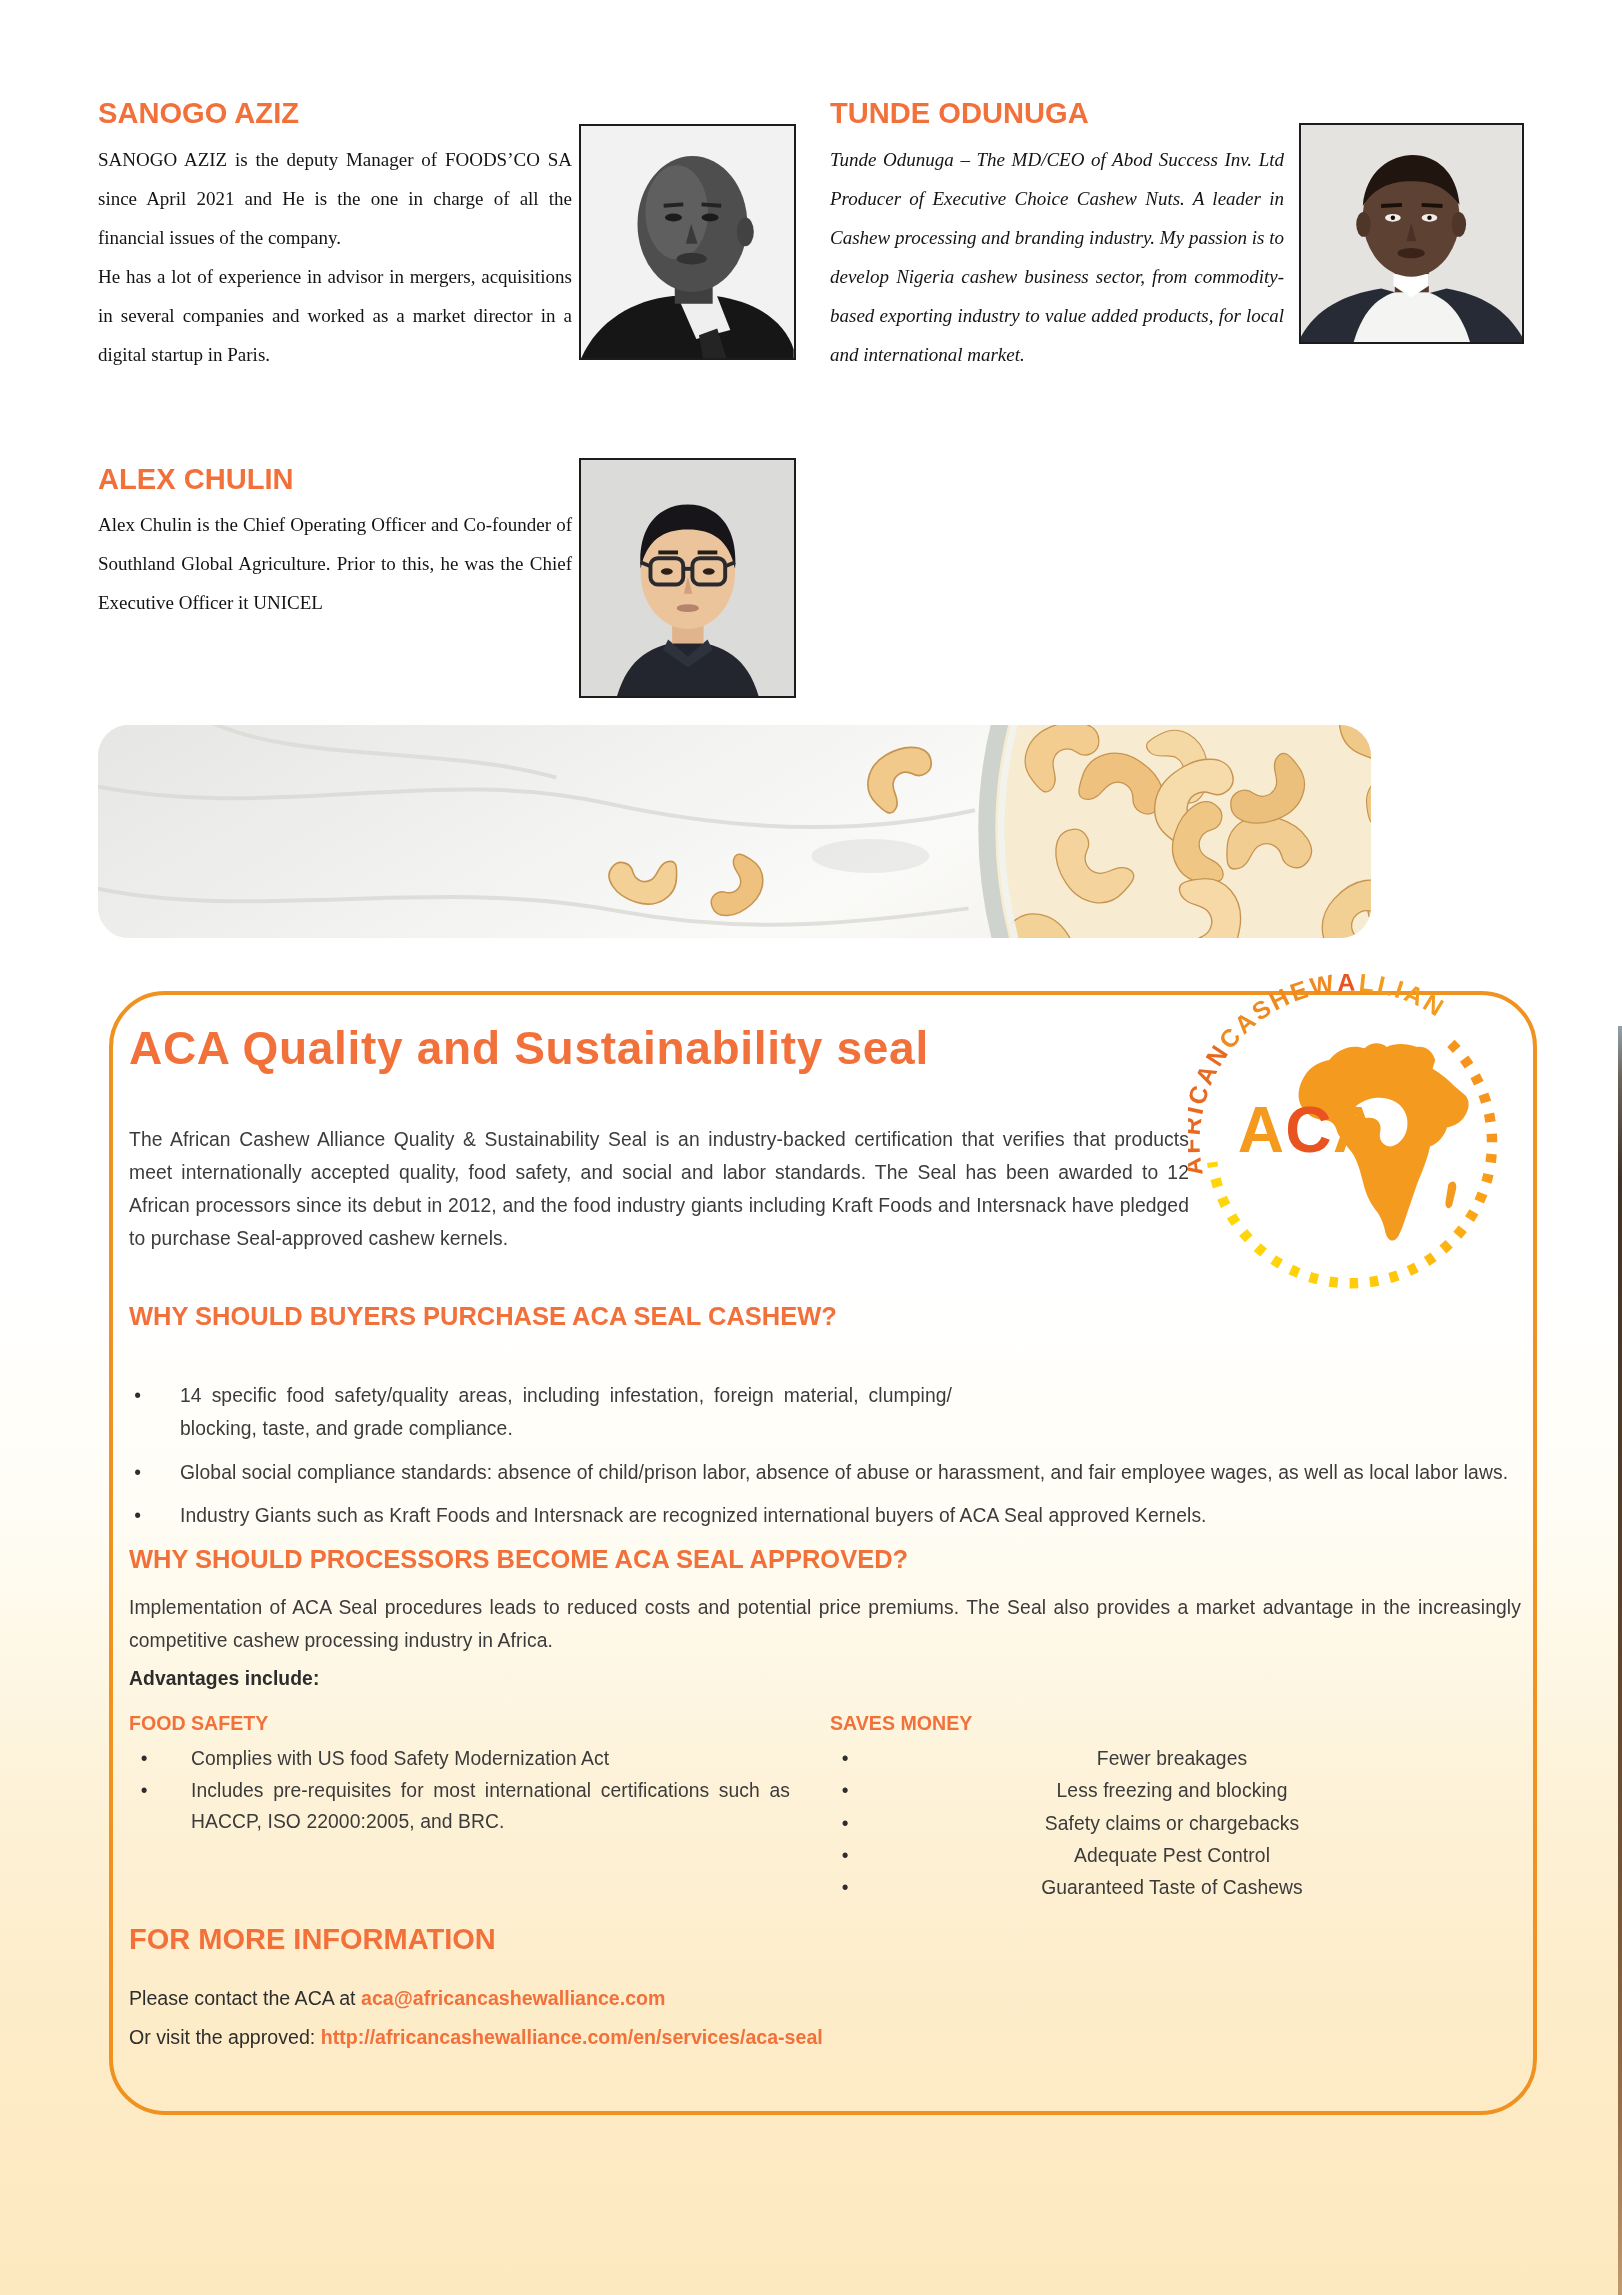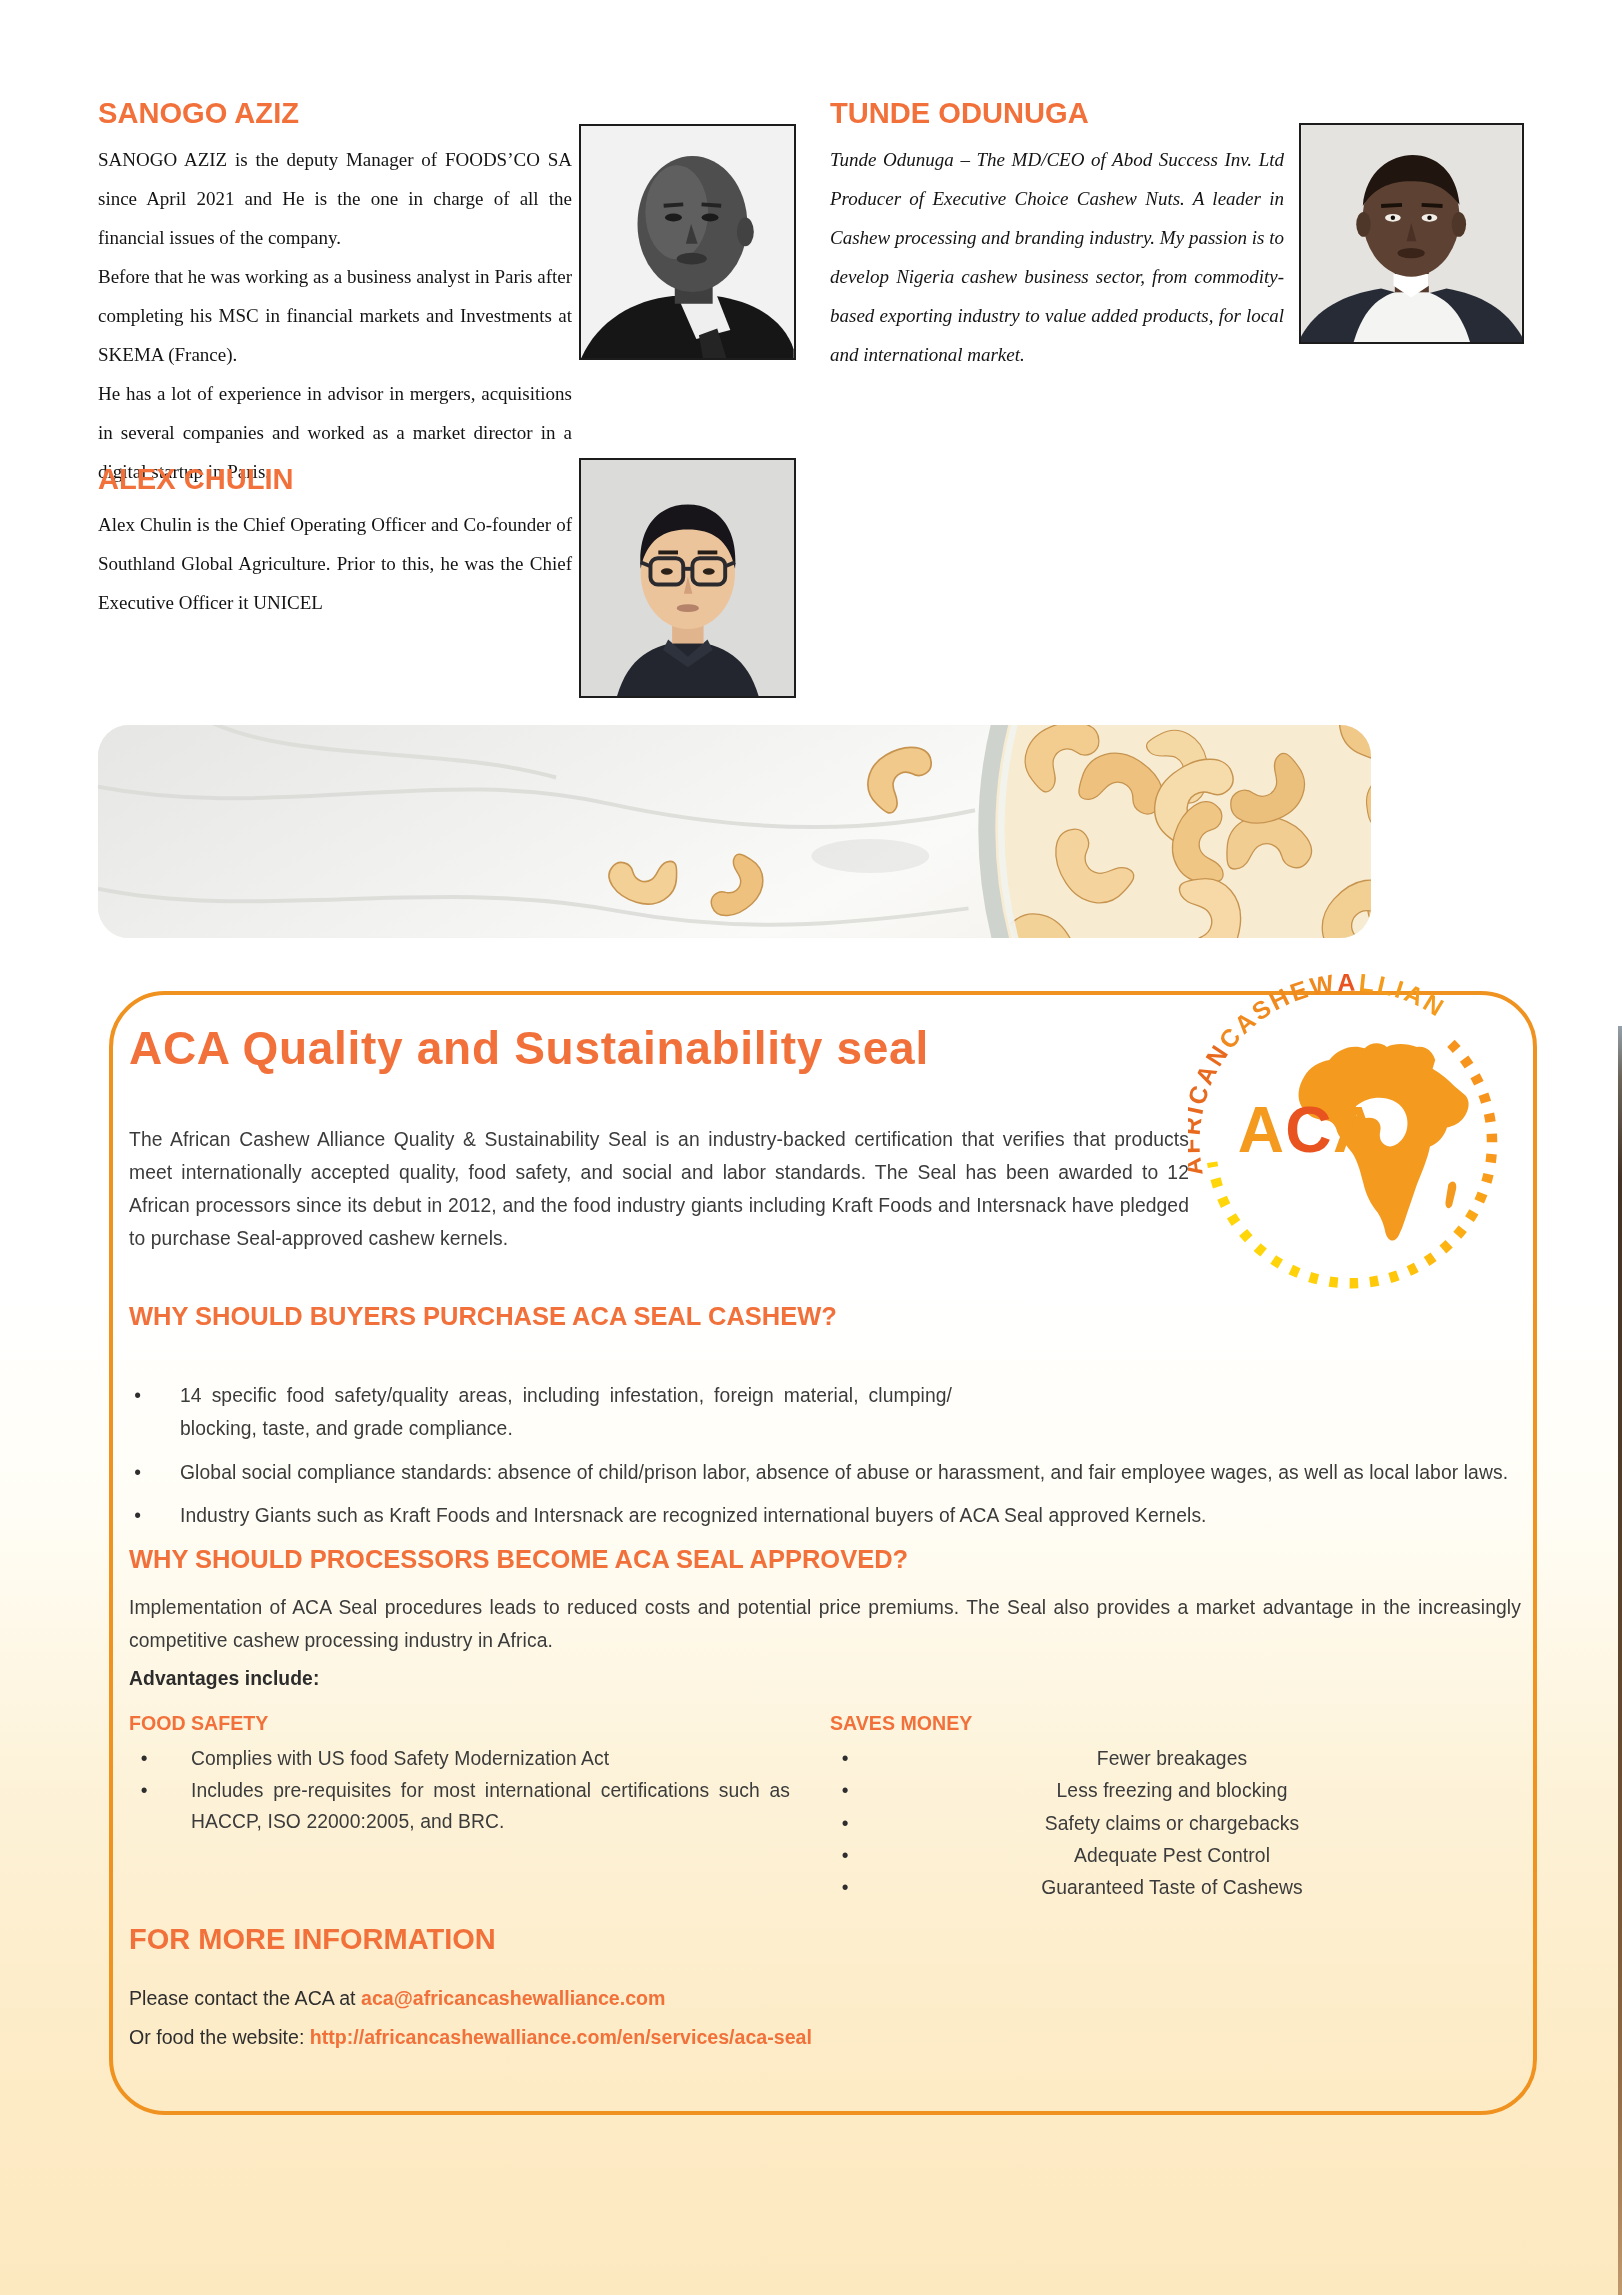--- a/index.html
+++ b/index.html
@@ -32,21 +32,20 @@
   .sliver{background:linear-gradient(180deg,#93a1ab 0%,#6c655a 4%,#413227 12%,#4e3b2a 35%,#63492e 55%,#7a5a38 72%,#97714a 86%,#c09a6b 100%);}
 </style>
 </head>
 <body>
 
 <div class="page">
 
   <div class="abs h-orange bio-h" style="left:98px;top:96px;">SANOGO AZIZ</div>
   <div class="abs bio-col" style="left:98px;top:140px;width:474px;">
     <p>SANOGO AZIZ is the deputy Manager of FOODS’CO SA since April 2021 and He is the one in charge of all the financial issues of the company.</p>
-    <p>Before that he was working as a business analyst in Paris after completing his MSC in financial markets and Investments at SKEMA (France).</p>
     <p>He has a lot of experience in advisor in mergers, acquisitions in several companies and worked as a market director in a digital startup in Paris.</p>
   </div>
   <div class="abs photo" style="left:579px;top:124px;width:213px;height:232px;">
     <svg width="213" height="232" viewBox="0 0 325 355">
       <rect width="325" height="355" fill="#f8f8f8"></rect>
       <rect width="325" height="355" fill="#e9e9e9" opacity=".35"></rect>
       <path d="M0,355 C25,298 80,266 140,260 L205,260 C268,268 312,300 325,342 L325,355 Z" fill="#161616"></path>
       <path d="M148,262 L206,256 L228,312 L176,326 Z" fill="#efefef"></path>
       <path d="M180,320 L208,310 L222,355 L186,355 Z" fill="#242424"></path>
       <rect x="143" y="224" width="58" height="48" fill="#3f3f3f"></rect>
@@ -205,21 +204,21 @@
     <div class="item">Guaranteed Taste of Cashews</div>
   </div>
 
   <div class="abs h-orange more-h" style="left:129px;top:1923px;">FOR MORE INFORMATION</div>
 
   <div class="abs contact" style="left:129px;top:1979px;">
     <div>
       <span>Please contact the ACA at </span><a class="olink">aca@africancashewalliance.com</a>
     </div>
     <div>
-      <span>Or food the website: </span><a class="olink">http://africancashewalliance.com/en/services/aca-seal</a>
+      <span>Or visit the approved: </span><a class="olink">http://africancashewalliance.com/en/services/aca-seal</a>
     </div>
   </div>
 
   <div class="abs" style="left:1188px;top:974px;width:327px;height:327px;">
     <svg width="327" height="327" viewBox="0 0 500 500">
       <defs>
         <linearGradient id="dotgrad" x1="402" y1="106" x2="37" y2="288" gradientUnits="userSpaceOnUse">
           <stop offset="0" stop-color="#F7941E"></stop>
             <stop offset="0.55" stop-color="#FFC50A"></stop>
             <stop offset="1" stop-color="#FFD60A"></stop>

